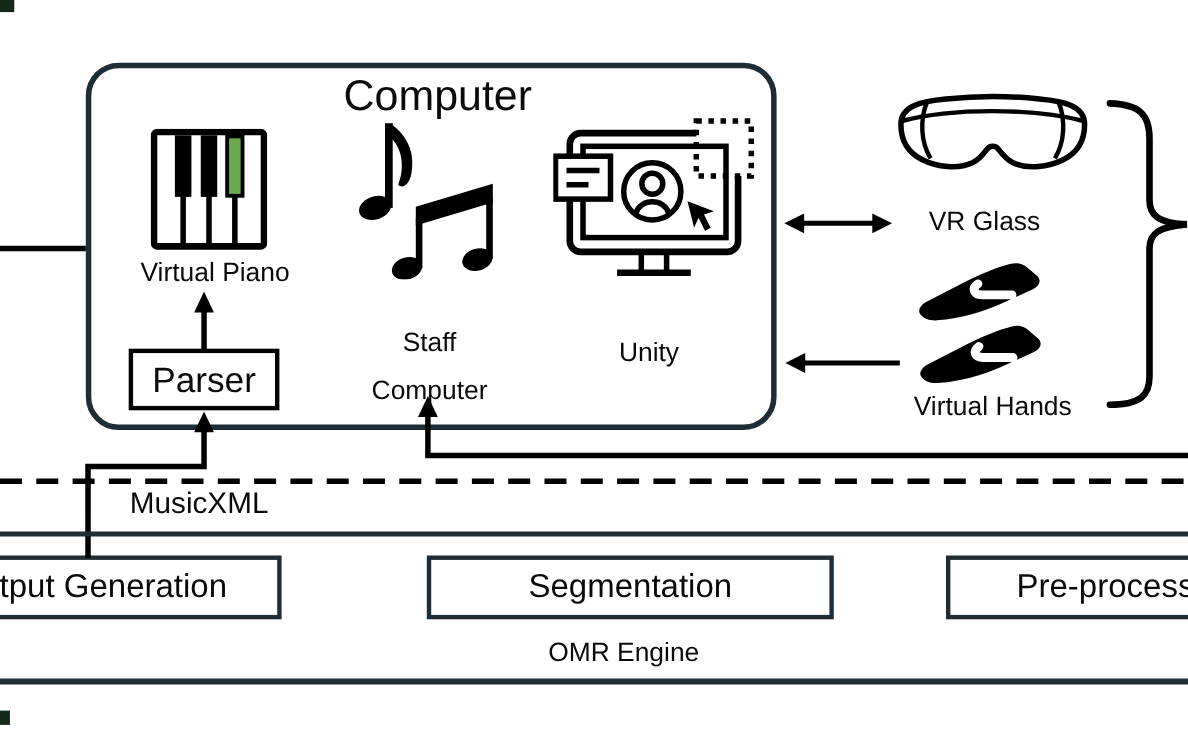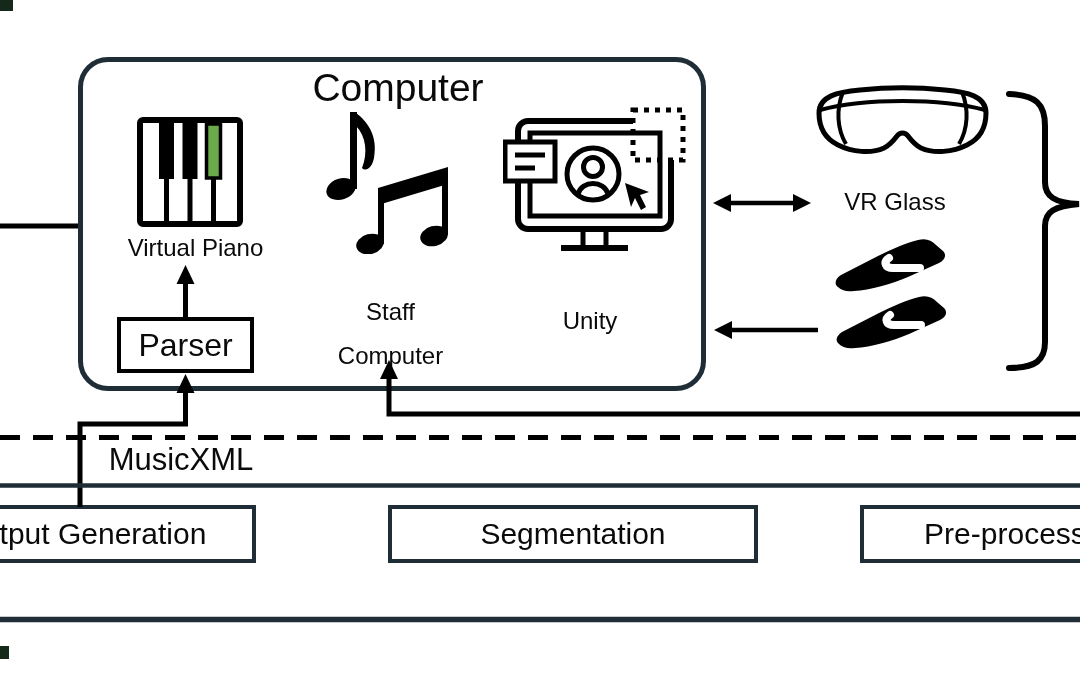--- a/index.html
+++ b/index.html
@@ -119,33 +119,35 @@
     </svg>
   </div>
   <div class="abs" style="left:833px;top:295px;">
     <svg width="118" height="56" viewBox="0 0 118 56">
       <path d="M6,49 C2,46 3,41 9,37 L46,18 C60,11 74,5 86,2 C94,0 99,2 104,7
                L111,13 C115,17 113,22 107,25 L76,39 C60,46 38,52 22,53 C14,54 9,52 6,49 Z" fill="#000"></path>
       <path d="M88,30 H61 C53,30 51,24 57,20" fill="none" stroke="#fff" stroke-width="8" stroke-linecap="round"></path>
     </svg>
   </div>
 
+  <div class="abs label" style="left:795px;top:357px;width:215px;">Virtual Hands</div>
 
-  <div class="abs label" style="left:96px;top:443px;width:170px;font-size:31px;">MusicXML</div>
+  <div class="abs label" style="left:96px;top:443px;width:170px;font-size:27px;">MusicXML</div>
 
   <div class="abs stage-box" style="left:-90px;width:346px;">
     <span>Output Generation</span>
   </div>
   <div class="abs stage-box" style="left:388px;width:370px;align-items:center;">
     <span>Segmentation</span>
   </div>
   <div class="abs stage-box" style="left:860px;width:330px;">
     <span>Pre-processing</span>
   </div>
 
+  <div class="abs label" style="left:382px;top:581px;width:370px;">OMR Engine</div>
 
   <svg id="connector-layer" class="abs" width="1080" height="675" viewBox="0 0 1080 675">
 
     <line x1="0" y1="226" x2="78" y2="226" stroke="#000" stroke-width="5"></line>
 
     <line x1="185.5" y1="318" x2="185.5" y2="282" stroke="#000" stroke-width="5"></line>
     <polygon points="185.5,265 176.5,284 194.5,284" fill="#000"></polygon>
 
     <path d="M80,507 V424 H185.5 V390" fill="none" stroke="#000" stroke-width="5"></path>
     <polygon points="185.5,374 176.5,393 194.5,393" fill="#000"></polygon>

